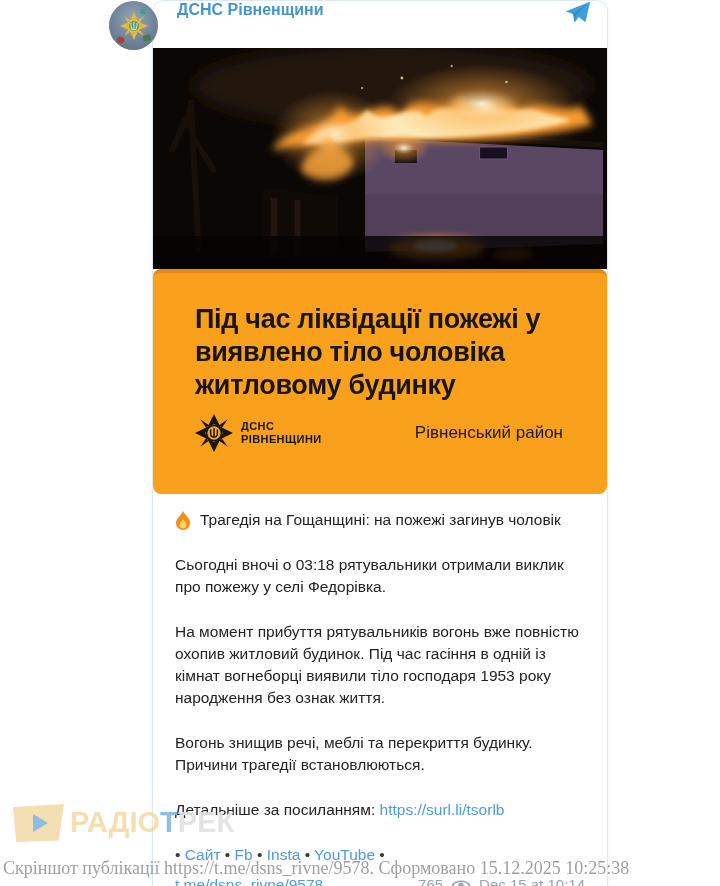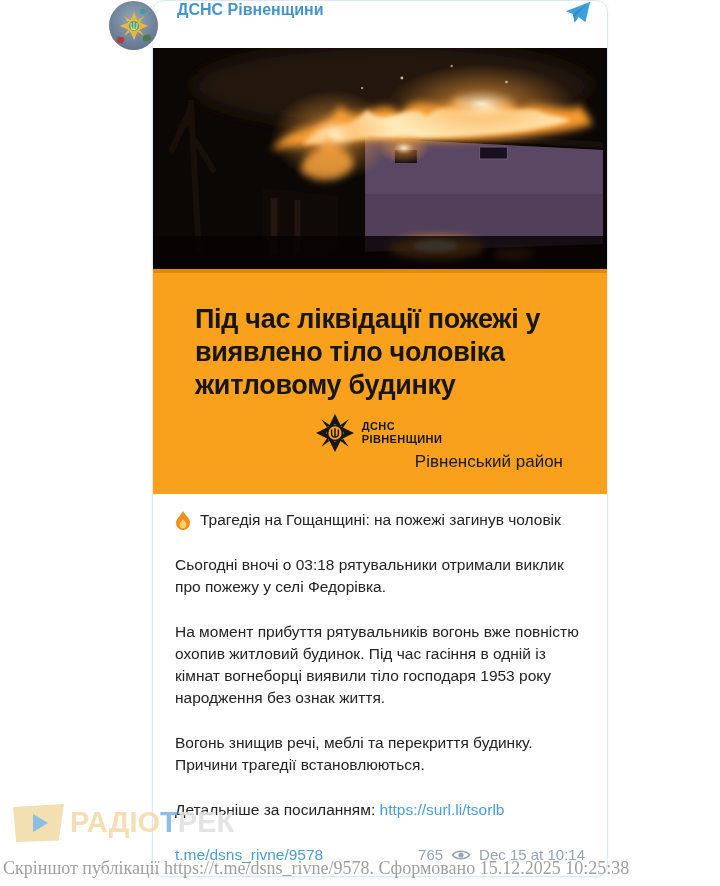--- a/index.html
+++ b/index.html
@@ -27,25 +27,25 @@
   .card-header{height:47px;display:flex;align-items:flex-start;padding:0 16px 0 24px;}
   .channel-title{color:var(--accent);font-weight:700;font-size:16px;cursor:pointer;}
   .plane{margin-left:auto;}
 
   
   .photo{width:100%;height:221px;background:#0b0706;cursor:pointer;}
   .photo svg{display:block;width:100%;height:100%;}
 
   
   .banner{position:relative;width:100%;height:225px;background:var(--banner_bg);
-    border-top:4px solid #e08a10;cursor:pointer;}
+    border-top:4px solid #e08a10;cursor:pointer;border-radius:8px;}
   .headline{position:absolute;left:42px;top:30px;width:382px;color:var(--banner_text);
     font-size:27px;line-height:33px;font-weight:700;letter-spacing:-.3px;}
   .banner-footer{position:absolute;left:42px;right:44px;top:141px;display:flex;
-    align-items:center;flex-direction:column;}
+    align-items:center;}
   .brand{display:flex;align-items:center;gap:8px;}
   .brand-text{color:var(--banner_text);font-size:11px;line-height:13px;font-weight:700;
     letter-spacing:.4px;}
   .region{margin-left:auto;color:#1a1a1a;font-size:17px;font-weight:500;}
 
   
   .post-body{padding:15px 22px 10px;color:var(--text);font-size:15.5px;line-height:22px;}
   .lead{display:flex;align-items:center;gap:9px;margin-bottom:23px;}
   .post-body p{margin:0 0 23px;}
   .post-body a{color:var(--link);text-decoration:none;cursor:pointer;}
@@ -191,20 +191,31 @@
         </svg>
         <span>Трагедія на Гощанщині: на пожежі загинув чоловік</span>
       </div>
       <p>Сьогодні вночі о 03:18 рятувальники отримали виклик про пожежу у селі Федорівка.</p>
       <p>На момент прибуття рятувальників вогонь вже повністю охопив житловий будинок. Під час гасіння в одній із кімнат вогнеборці виявили тіло господаря 1953 року народження без ознак життя.</p>
       <p>Вогонь знищив речі, меблі та перекриття будинку. Причини трагедії встановлюються.</p>
       <p>
         <span>Детальніше за посиланням:</span>
         <a>https://surl.li/tsorlb</a>
       </p>
+      <p class="links-row">
+        <span class="dot">•</span>
+        <a>Сайт</a>
+        <span class="dot">•</span>
+        <a>Fb</a>
+        <span class="dot">•</span>
+        <a>Insta</a>
+        <span class="dot">•</span>
+        <a>YouTube</a>
+        <span class="dot">•</span>
+      </p>
       <div class="meta-row">
         <a class="permalink">t.me/dsns_rivne/9578</a>
         <div class="meta">
           <span>765</span>
           <svg width="20" height="14" viewBox="0 0 20 14">
             <path d="M1.5 7 C5.2 2 14.8 2 18.5 7 C14.8 12 5.2 12 1.5 7 Z" fill="none" stroke="#95A4B5" stroke-width="1.6"></path>
             <circle cx="10" cy="7" r="2.6" fill="#95A4B5"></circle>
           </svg>
           <span>Dec 15 at 10:14</span>
         </div>

